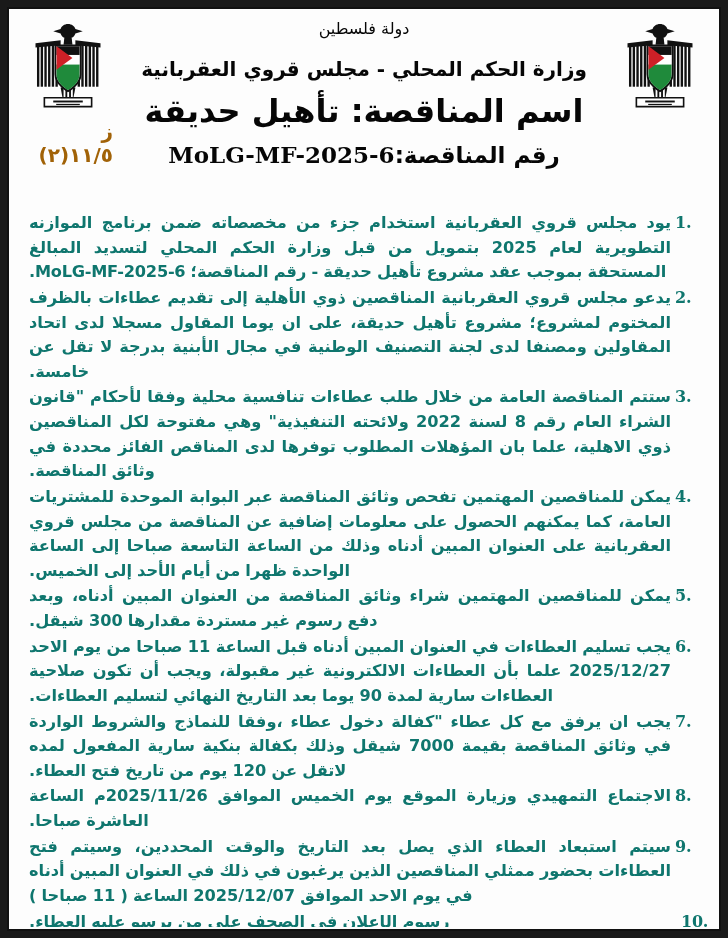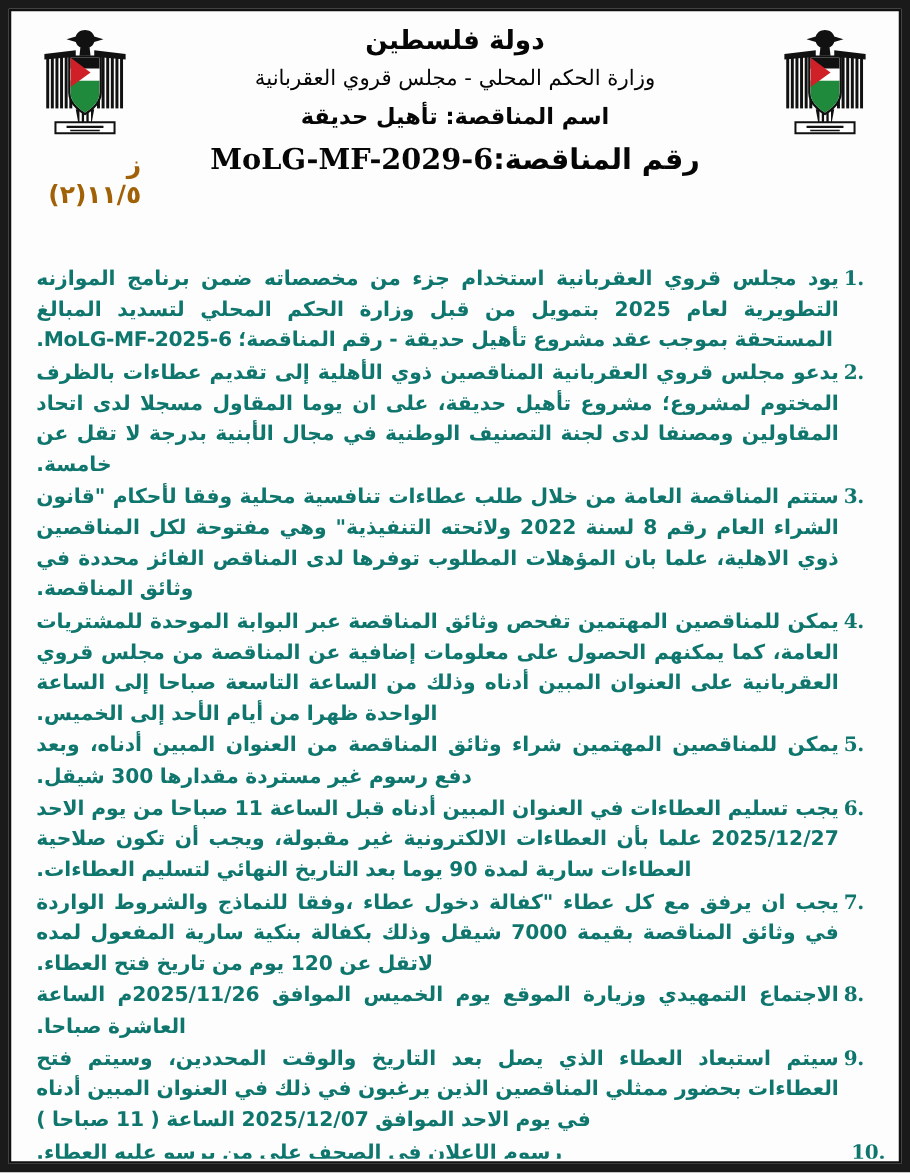--- a/index.html
+++ b/index.html
@@ -72,41 +72,41 @@
 
   .titles {
     position: absolute;
     left: 96px;
     right: 96px;
     top: 4px;
     text-align: center;
     color: #060606;
   }
   .t-state {
-    font-size: 21px;
-    font-weight: 700;
+    font-size: 16px;
+    font-weight: 400;
     line-height: 1.28;
     letter-spacing: -0.2px;
   }
   .t-ministry {
-    font-size: 17px;
-    font-weight: 400;
+    font-size: 20px;
+    font-weight: 700;
     line-height: 1.3;
     letter-spacing: -0.3px;
-    margin-top: 6px;
+    margin-top: 17px;
   }
   .t-invite {
     font-size: 27px;
     font-weight: 800;
     line-height: 1.32;
     margin-top: 6px;
     letter-spacing: -0.2px;
   }
   .t-name {
-    font-size: 18px;
+    font-size: 32px;
     font-weight: 800;
     line-height: 1.34;
     margin-top: 8px;
     letter-spacing: -0.2px;
   }
   .t-number {
     font-size: 23px;
     font-weight: 800;
     line-height: 1.3;
     margin-top: 7px;
@@ -271,21 +271,21 @@
             </g>
           </svg>
         </div>
 
         <div class="refcode">ز ١١/٥(٢)</div>
 
         <div class="titles">
           <div class="t-state">دولة فلسطين</div>
           <div class="t-ministry">وزارة الحكم المحلي - مجلس قروي العقربانية</div>
           <div class="t-name">اسم المناقصة:  تأهيل حديقة</div>
-          <div class="t-number"><span>رقم المناقصة:</span><span class="ltr">MoLG-MF-2029-6</span></div>
+          <div class="t-number"><span>رقم المناقصة:</span><span class="ltr">MoLG-MF-2025-6</span></div>
         </div>
       </div>
 
       <div class="clauses">
         <div class="clause">يود مجلس قروي العقربانية استخدام جزء من مخصصاته ضمن برنامج الموازنه التطويرية لعام 2025 بتمويل من قبل وزارة الحكم المحلي لتسديد المبالغ المستحقة بموجب عقد مشروع تأهيل حديقة - رقم المناقصة؛ MoLG-MF-2025-6.</div>
         <div class="clause">يدعو مجلس قروي العقربانية المناقصين ذوي الأهلية إلى تقديم عطاءات بالظرف المختوم لمشروع؛ مشروع تأهيل حديقة، على ان يوما المقاول مسجلا لدى اتحاد المقاولين ومصنفا لدى لجنة التصنيف الوطنية في مجال الأبنية بدرجة لا تقل عن خامسة.</div>
         <div class="clause">ستتم المناقصة العامة من خلال طلب عطاءات تنافسية محلية وفقا لأحكام "قانون الشراء العام رقم 8 لسنة 2022 ولائحته التنفيذية" وهي مفتوحة لكل المناقصين ذوي الاهلية، علما بان المؤهلات المطلوب توفرها لدى المناقص الفائز محددة في وثائق المناقصة.</div>
         <div class="clause">يمكن للمناقصين المهتمين تفحص وثائق المناقصة عبر البوابة الموحدة للمشتريات العامة، كما يمكنهم الحصول على معلومات إضافية عن المناقصة من مجلس قروي العقربانية على العنوان المبين أدناه وذلك من الساعة التاسعة صباحا إلى الساعة الواحدة ظهرا من أيام الأحد إلى الخميس.</div>
         <div class="clause">يمكن للمناقصين المهتمين شراء وثائق المناقصة من العنوان المبين أدناه، وبعد دفع رسوم غير مستردة مقدارها  300 شيقل.</div>
         <div class="clause">يجب تسليم العطاءات في العنوان المبين أدناه قبل الساعة 11 صباحا من يوم الاحد 2025/12/27 علما بأن العطاءات الالكترونية غير مقبولة، ويجب أن تكون صلاحية العطاءات سارية لمدة 90 يوما بعد التاريخ النهائي لتسليم العطاءات.</div>

